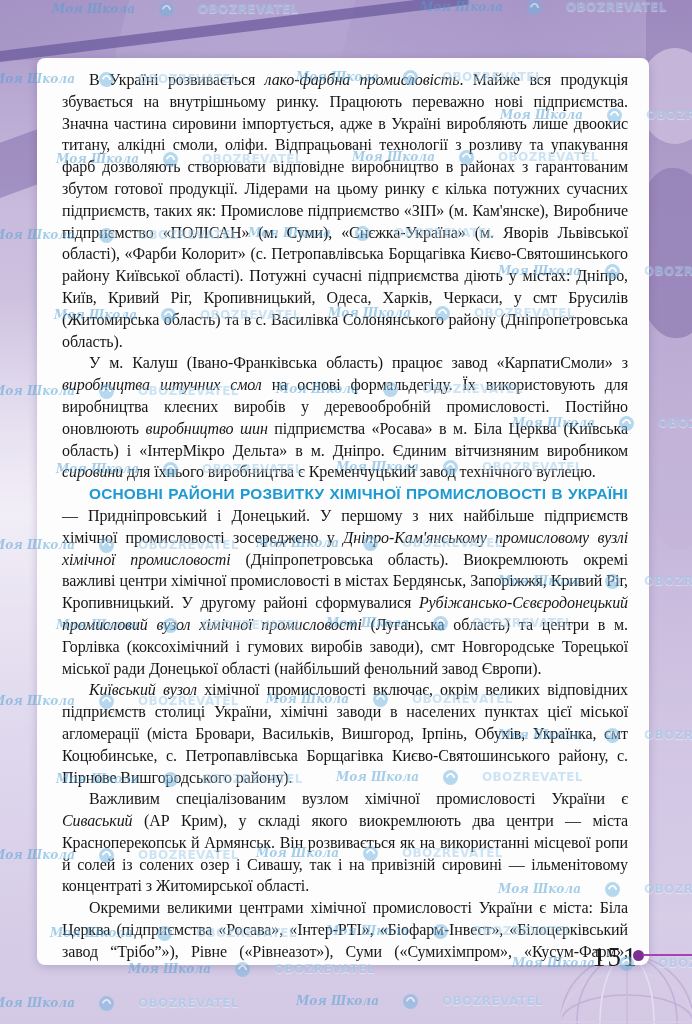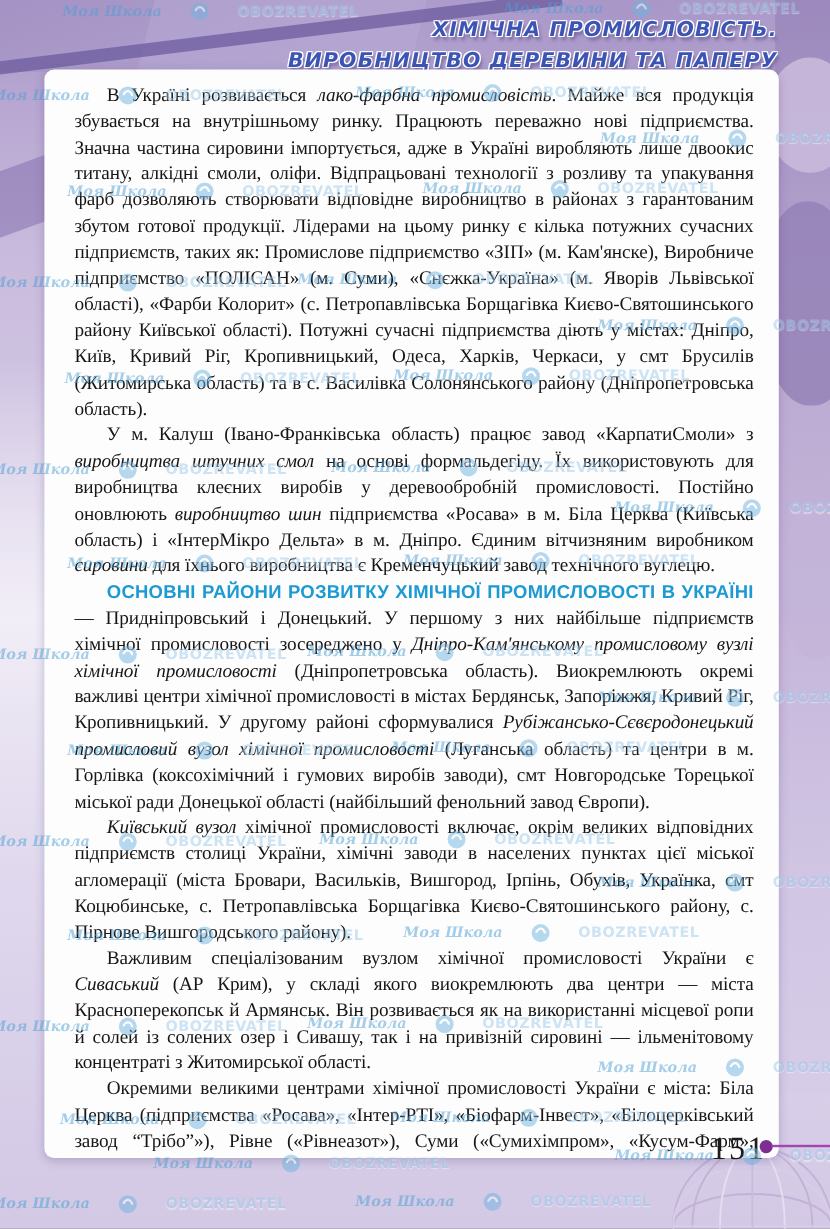--- a/index.html
+++ b/index.html
@@ -85,24 +85,20 @@
       <circle cx="75" cy="78" r="66"></circle>
       <ellipse cx="75" cy="78" rx="66" ry="27"></ellipse>
       <ellipse cx="75" cy="78" rx="66" ry="50" stroke="#d9cde8"></ellipse>
       <ellipse cx="75" cy="78" rx="27" ry="66" stroke="#e6ddf1"></ellipse>
       <ellipse cx="75" cy="78" rx="50" ry="66"></ellipse>
       <line x1="9" y1="78" x2="141" y2="78" stroke="#d9cde8"></line>
       <line x1="75" y1="12" x2="75" y2="144" stroke="#cbbcdd"></line>
     </g>
   </svg>
 
-  <div class="chapter-header">
-    <div>ХІМІЧНА ПРОМИСЛОВІСТЬ.</div>
-    <div>ВИРОБНИЦТВО ДЕРЕВИНИ ТА ПАПЕРУ</div>
-  </div>
 
   <div class="panel">
     <div id="paragraphs">
         <p><span class="seg-n">В Україні розвивається </span><span class="seg-i">лако-фарбна промисловість</span><span class="seg-n">. Майже вся продукція збувається на внутрішньому ринку. Працюють переважно нові підприємства. Значна частина сировини імпортується, адже в Україні виробляють лише двоокис титану, алкідні смоли, оліфи. Відпрацьовані технології з розливу та упакування фарб дозволяють створювати відповідне виробництво в районах з гарантованим збутом готової продукції. Лідерами на цьому ринку є кілька потужних сучасних підприємств, таких як: Промислове підприємство «ЗІП» (м. Кам'янске), Виробниче підприємство «ПОЛІСАН» (м. Суми), «Снєжка-Україна» (м. Яворів Львівської області), «Фарби Колорит» (с. Петропавлівська Борщагівка Києво-Святошинського району Київської області). Потужні сучасні підприємства діють у містах: Дніпро, Київ, Кривий Ріг, Кропивницький, Одеса, Харків, Черкаси, у смт Брусилів (Житомирська область) та в с. Василівка Солонянського району (Дніпропетровська область).</span></p>
         <p><span class="seg-n">У м. Калуш (Івано-Франківська область) працює завод «КарпатиСмоли» з </span><span class="seg-i">виробництва штучних смол</span><span class="seg-n"> на основі формальдегіду. Їх використовують для виробництва клеєних виробів у деревообробній промисловості. Постійно оновлюють </span><span class="seg-i">виробництво шин</span><span class="seg-n"> підприємства «Росава» в м. Біла Церква (Київська область) і «ІнтерМікро Дельта» в м. Дніпро. Єдиним вітчизняним виробником </span><span class="seg-i">сировини</span><span class="seg-n"> для їхнього виробництва є Кременчуцький завод технічного вуглецю.</span></p>
         <p><span class="seg-h">ОСНОВНІ РАЙОНИ РОЗВИТКУ ХІМІЧНОЇ ПРОМИСЛОВОСТІ В УКРАЇНІ</span><span class="seg-n"> — Придніпровський і Донецький. У першому з них найбільше підприємств хімічної промисловості зосереджено у </span><span class="seg-i">Дніпро-Кам'янському промисловому вузлі хімічної промисловості</span><span class="seg-n"> (Дніпропетровська область). Виокремлюють окремі важливі центри хімічної промисловості в містах Бердянськ, Запоріжжя, Кривий Ріг, Кропивницький. У другому районі сформувалися </span><span class="seg-i">Рубіжансько-Сєвєродонецький промисловий вузол хімічної промисловості</span><span class="seg-n"> (Луганська область) та центри в м. Горлівка (коксохімічний і гумових виробів заводи), смт Новгородське Торецької міської ради Донецької області (найбільший фенольний завод Європи).</span></p>
         <p><span class="seg-i">Київський вузол</span><span class="seg-n"> хімічної промисловості включає, окрім великих відповідних підприємств столиці України, хімічні заводи в населених пунктах цієї міської агломерації (міста Бровари, Васильків, Вишгород, Ірпінь, Обухів, Українка, смт Коцюбинське, с. Петропавлівська Борщагівка Києво-Святошинського району, с. Пірнове Вишгородського району).</span></p>
         <p><span class="seg-n">Важливим спеціалізованим вузлом хімічної промисловості України є </span><span class="seg-i">Сиваський</span><span class="seg-n"> (АР Крим), у складі якого виокремлюють два центри — міста Красноперекопськ й Армянськ. Він розвивається як на використанні місцевої ропи й солей із солених озер і Сивашу, так і на привізній сировині — ільменітовому концентраті з Житомирської області.</span></p>
         <p><span class="seg-n">Окремими великими центрами хімічної промисловості України є міста: Біла Церква (підприємства «Росава», «Інтер-РТІ», «Біофарм-Інвест», «Білоцерківський завод “Трібо”»), Рівне («Рівнеазот»), Суми («Сумихімпром», «Кусум-Фарм», «Виробниче підприємство “Полісан”», «РИФ-03»), Черкаси («Азот», «Лакофарбний завод “Аврора”», «Юрія-Фарм», «Черкаський завод автохімії»).</span></p>
       </div>

